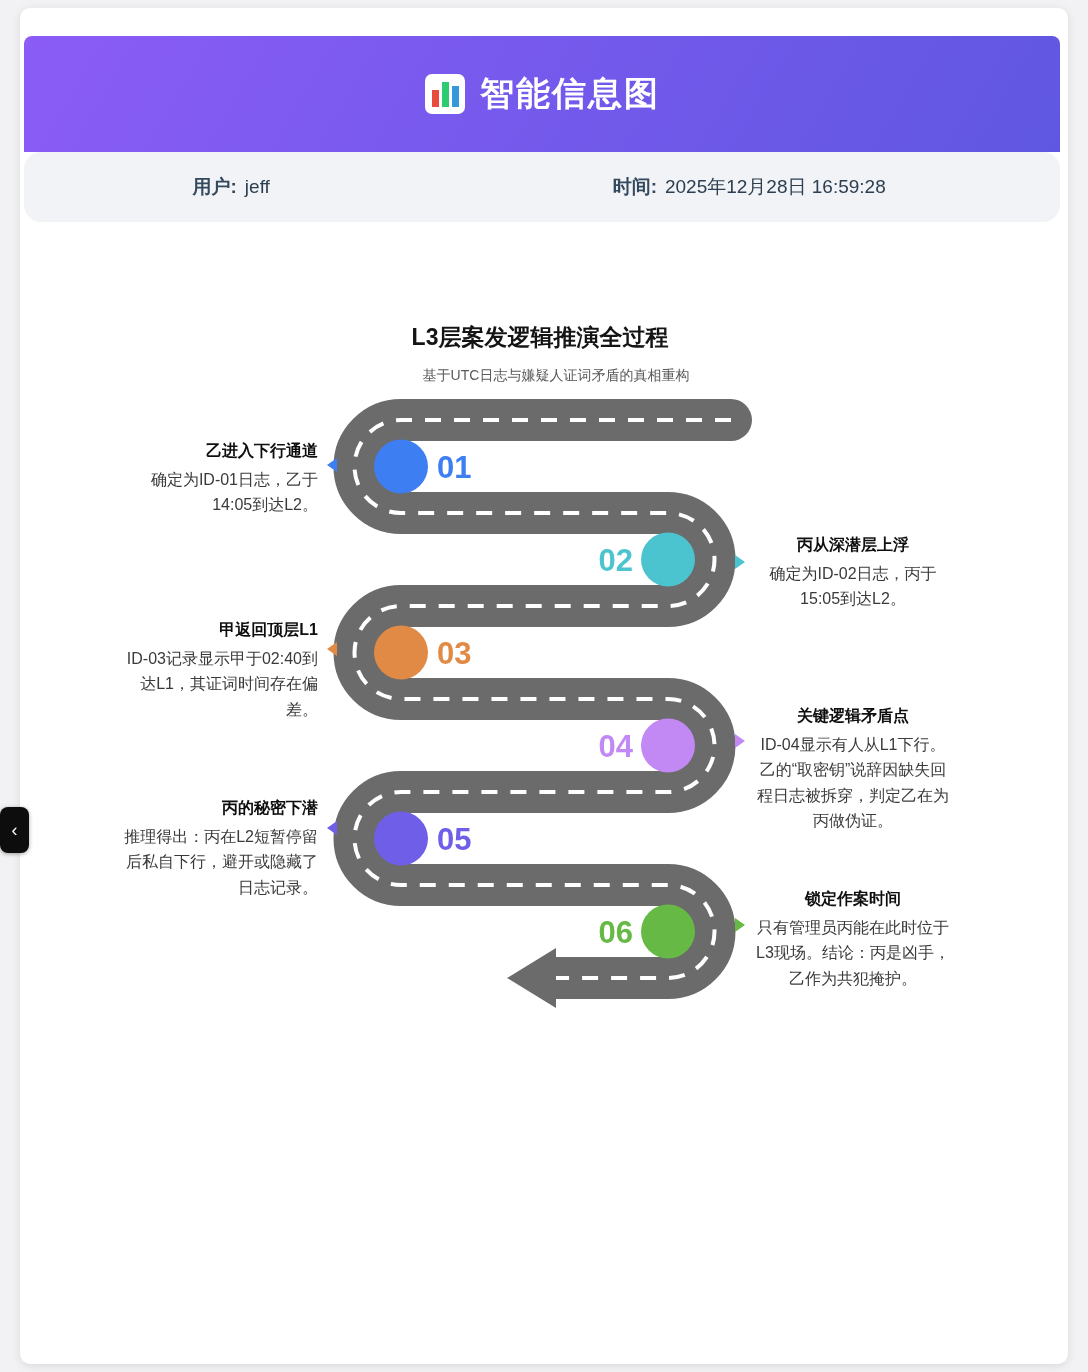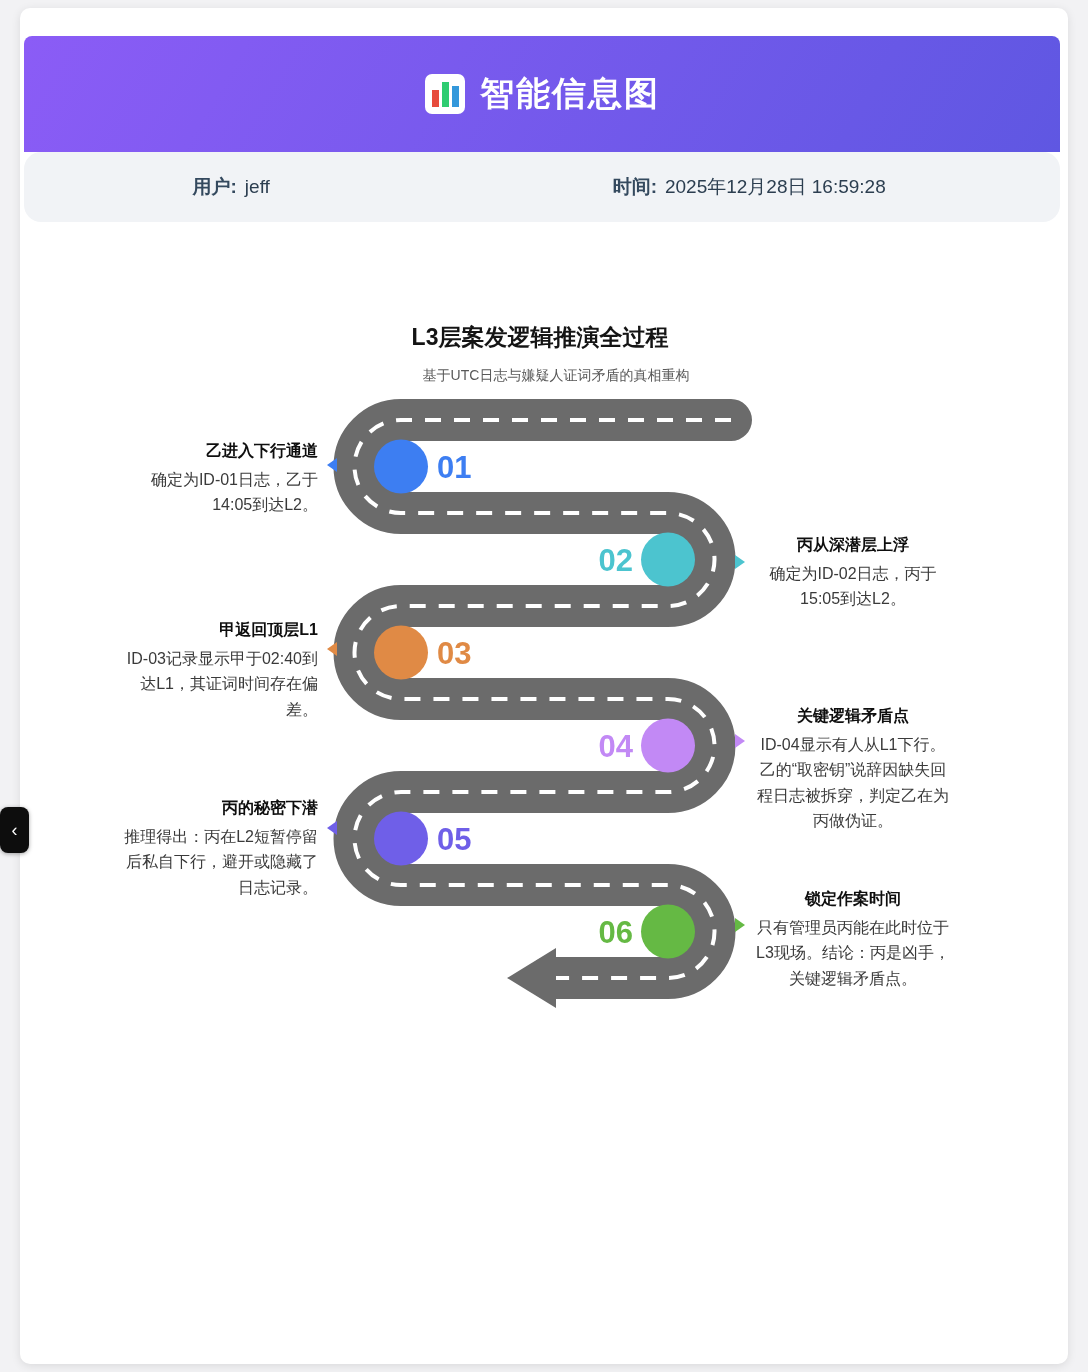--- a/index.html
+++ b/index.html
@@ -138,21 +138,21 @@
     <div class="tri tri-right" style="top: 512px; border-left-color: rgb(194, 137, 245);"></div>
 
     <div class="step-text left-block" style="top:576px">
       <h3>丙的秘密下潜</h3>
       <p>推理得出：丙在L2短暂停留后私自下行，避开或隐藏了日志记录。</p>
     </div>
     <div class="tri tri-left" style="top: 599px; border-right-color: rgb(111, 95, 232);"></div>
 
     <div class="step-text right-block" style="top:667px">
       <h3>锁定作案时间</h3>
-      <p>只有管理员丙能在此时位于L3现场。结论：丙是凶手，关键逻辑矛盾点。</p>
+      <p>只有管理员丙能在此时位于L3现场。结论：丙是凶手，乙作为共犯掩护。</p>
     </div>
     <div class="tri tri-right" style="top: 696px; border-left-color: rgb(101, 185, 68);"></div>
 
   </div>
 </div>
 
 <div class="side-tab">
   <span>‹</span>
 </div>
 

